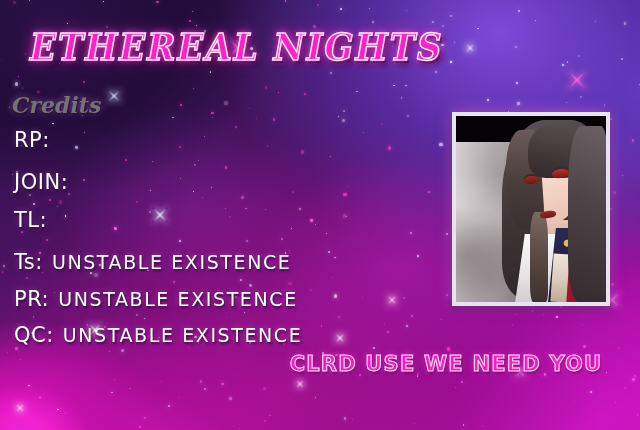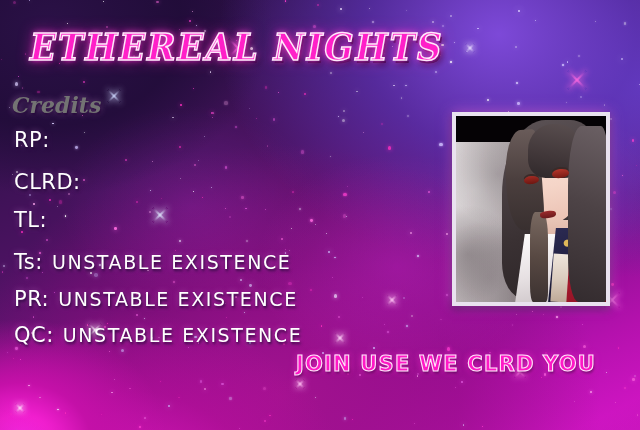--- a/index.html
+++ b/index.html
@@ -559,21 +559,21 @@
 
   <div class="title">ETHEREAL NIGHTS</div>
 
   <div class="credits-head">Credits</div>
 
   <div id="credit-list">
       <div class="credit-row" style="top: 128px;">
         <span class="role">RP:</span>
       </div>
       <div class="credit-row" style="top: 170px;">
-        <span class="role">CLRD:</span>
+        <span class="role">JOIN:</span>
       </div>
       <div class="credit-row" style="top: 208px;">
         <span class="role">TL:</span>
       </div>
       <div class="credit-row" style="top: 250px;">
         <span class="role">Ts:</span>
         <span class="name">UNSTABLE EXISTENCE</span>
       </div>
       <div class="credit-row" style="top: 287px;">
         <span class="role">PR:</span>
@@ -599,15 +599,15 @@
     <div class="p-sash"></div>
     <div class="p-bang-l"></div>
     <div class="p-bang-c"></div>
     <div class="p-hair-r"></div>
     <div class="p-hairfront"></div>
     <div class="p-eye-l"></div>
     <div class="p-eye-r"></div>
     <div class="p-mouth"></div>
   </div>
 
-  <div class="join">JOIN USE WE CLRD YOU</div>
+  <div class="join">CLRD USE WE NEED YOU</div>
 
 </div>
 
 </body></html>

